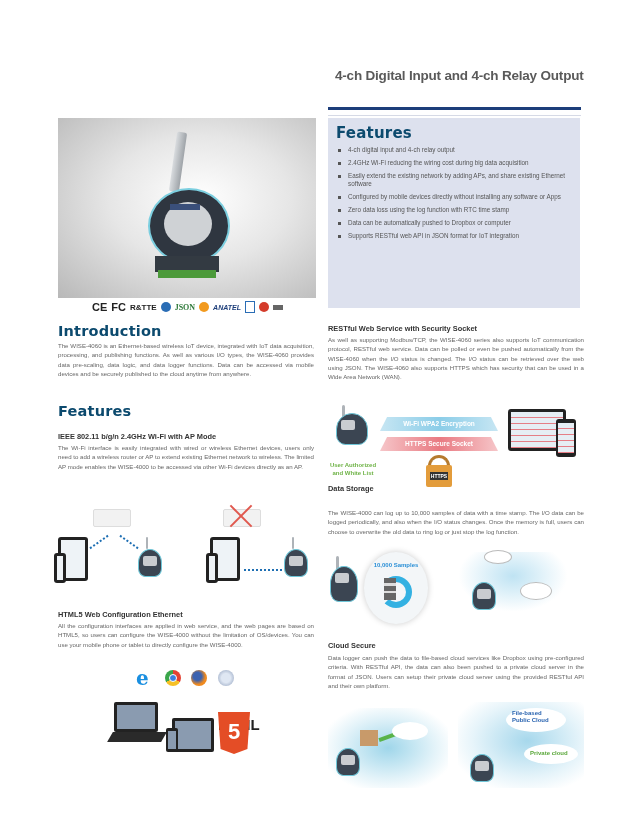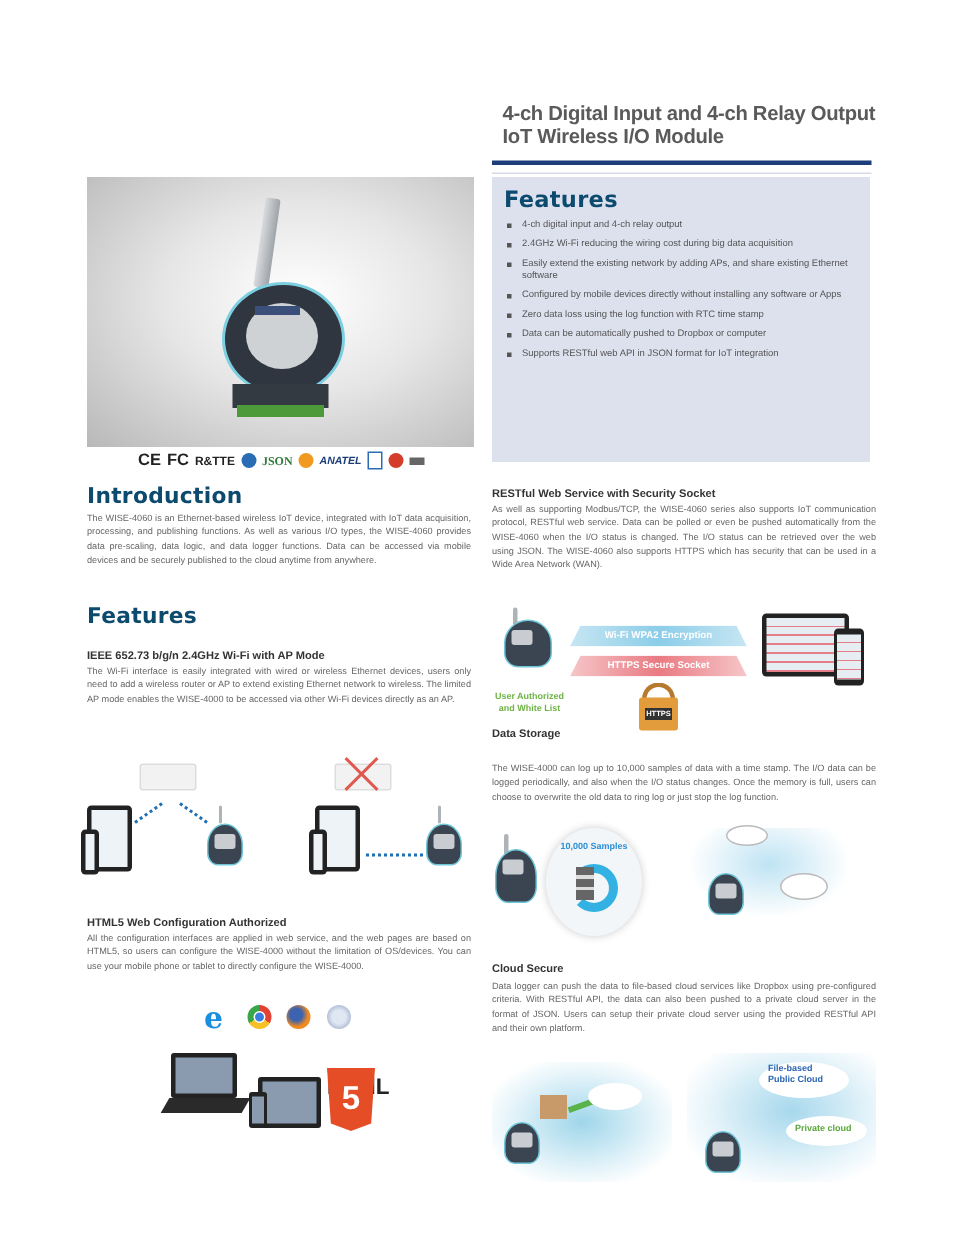--- a/index.html
+++ b/index.html
@@ -23,21 +23,20 @@
   .antenna { position:absolute; width:4px; height:18px; background:#aeb3b8; border-radius:2px; }
   .tablet { position:absolute; background:#222; border-radius:3px; }
   .tablet .scr { position:absolute; left:3px; top:3px; right:3px; bottom:3px; background:#eef3f7; }
   .dots { position:absolute; border-top:2px dotted #1e6fb3; }
 </style>
 </head>
 <body>
 
 <div class="abs title">
   <div>4-ch Digital Input and 4-ch Relay Output</div>
-  <div>IoT Wireless I/O Module</div>
 </div>
 <div class="abs rule-thick"></div>
 <div class="abs rule-thin"></div>
 
 <div class="abs hero">
   <div class="antenna" style="left:115px; top:14px; width:10px; height:60px; background:linear-gradient(90deg,#d9dcdf,#9ea3a8); transform:rotate(8deg);"></div>
   <div style="position:absolute; left:90px; top:70px; width:78px; height:72px; border-radius:50%; background:#2f3640; border:2px solid #7ccfe0;">
     <div style="position:absolute; left:14px; top:12px; width:48px; height:44px; border-radius:50%; background:#cfd2d5;"></div>
     <div style="position:absolute; left:20px; top:14px; width:30px; height:6px; background:#3a4f7a;"></div>
   </div>
@@ -68,21 +67,21 @@
   <span style="font-size:7px;color:#1d3e7a;font-style:italic;">ANATEL</span>
   <span style="display:inline-block;width:8px;height:10px;border:1px solid #2a6db5;"></span>
   <span style="display:inline-block;width:10px;height:10px;border-radius:50%;background:#d43c2b;"></span>
   <span style="display:inline-block;width:10px;height:5px;background:#666;"></span>
 </div>
 
 <div class="abs h-blue" style="left:58px; top:323px; font-size:14.5px;">Introduction</div>
 <div class="abs para" style="left:58px; top:341px; width:256px;">The WISE-4060 is an Ethernet-based wireless IoT device, integrated with IoT data acquisition, processing, and publishing functions. As well as various I/O types, the WISE-4060 provides data pre-scaling, data logic, and data logger functions. Data can be accessed via mobile devices and be securely published to the cloud anytime from anywhere.</div>
 
 <div class="abs h-blue" style="left:58px; top:403px; font-size:14.5px;">Features</div>
-<div class="abs sub-h" style="left:58px; top:432px;">IEEE 652.73 b/g/n 2.4GHz Wi-Fi with AP Mode</div>
+<div class="abs sub-h" style="left:58px; top:432px;">IEEE 802.11 b/g/n 2.4GHz Wi-Fi with AP Mode</div>
 <div class="abs para" style="left:58px; top:443px; width:256px;">The Wi-Fi interface is easily integrated with wired or wireless Ethernet devices, users only need to add a wireless router or AP to extend existing Ethernet network to wireless. The limited AP mode enables the WISE-4000 to be accessed via other Wi-Fi devices directly as an AP.</div>
 
 <div class="img-box" style="left:60px; top:497px; width:260px; height:95px;">
   <div style="position:absolute; left:33px; top:12px; width:36px; height:16px; background:#f2f2f2; border:1px solid #ddd; border-radius:2px;"></div>
   <div class="dots" style="left:28px; top:44px; width:22px; transform:rotate(-35deg);"></div>
   <div class="dots" style="left:58px; top:44px; width:22px; transform:rotate(35deg);"></div>
   <div class="tablet" style="left:-2px; top:40px; width:30px; height:44px;">
       <div class="scr"></div>
     </div>
   <div class="tablet" style="left:-6px; top:56px; width:12px; height:30px;">
@@ -100,21 +99,21 @@
       <div class="scr"></div>
     </div>
   <div class="tablet" style="left:146px; top:56px; width:12px; height:30px;">
       <div class="scr"></div>
     </div>
   <div class="dots" style="left:184px; top:72px; width:38px;"></div>
   <div class="antenna" style="left:232px; top:40px; width:2px; height:12px;"></div>
   <div class="device" style="left:224px; top:52px;"></div>
 </div>
 
-<div class="abs sub-h" style="left:58px; top:610px;">HTML5 Web Configuration Authorized</div>
+<div class="abs sub-h" style="left:58px; top:610px;">HTML5 Web Configuration Ethernet</div>
 <div class="abs para" style="left:58px; top:621px; width:256px;">All the configuration interfaces are applied in web service, and the web pages are based on HTML5, so users can configure the WISE-4000 without the limitation of OS/devices. You can use your mobile phone or tablet to directly configure the WISE-4000.</div>
 
 <div class="img-box" style="left:110px; top:664px; width:160px; height:100px;">
   <div style="position:absolute; left:26px; top:2px; font-size:20px; font-weight:bold; color:#1a8fe0; font-family:'DejaVu Serif',serif;">e</div>
   <div style="position:absolute; left:55px; top:6px; width:16px; height:16px; border-radius:50%; background:conic-gradient(#e34133 0 120deg,#f6c026 120deg 240deg,#3aa64a 240deg 360deg);">
       <div style="position:absolute;left:4px;top:4px;width:8px;height:8px;border-radius:50%;background:#3a7ee0;border:1px solid #fff;box-sizing:border-box;"></div>
     </div>
   <div style="position:absolute; left:81px; top:6px; width:16px; height:16px; border-radius:50%; background:radial-gradient(circle at 40% 40%,#3c62b0 30%,#f08a1e 60%);"></div>
   <div style="position:absolute; left:108px; top:6px; width:16px; height:16px; border-radius:50%; background:radial-gradient(circle,#dfe7f3 40%,#8a9bb8 100%);"></div>
   <div style="position:absolute; left:4px; top:38px; width:44px; height:30px; background:#222; border-radius:2px;">

